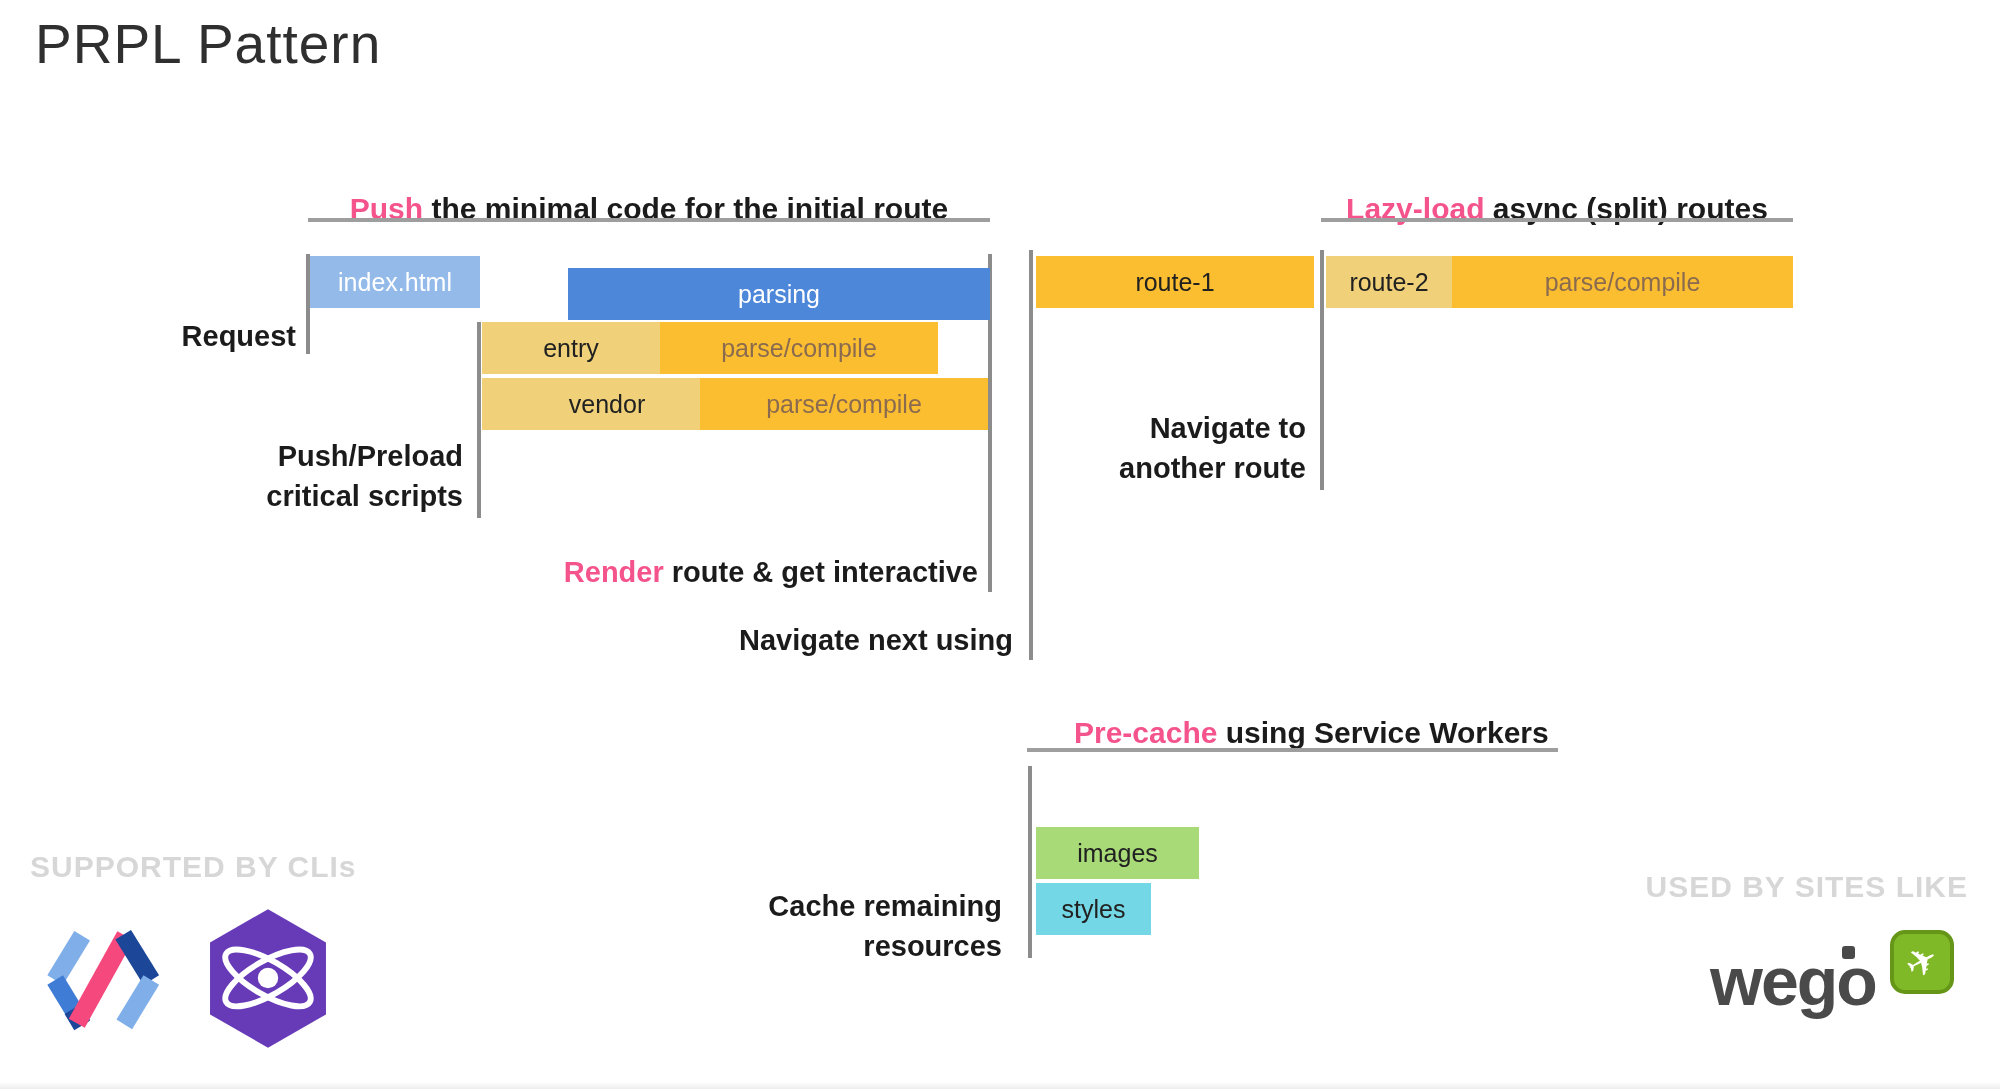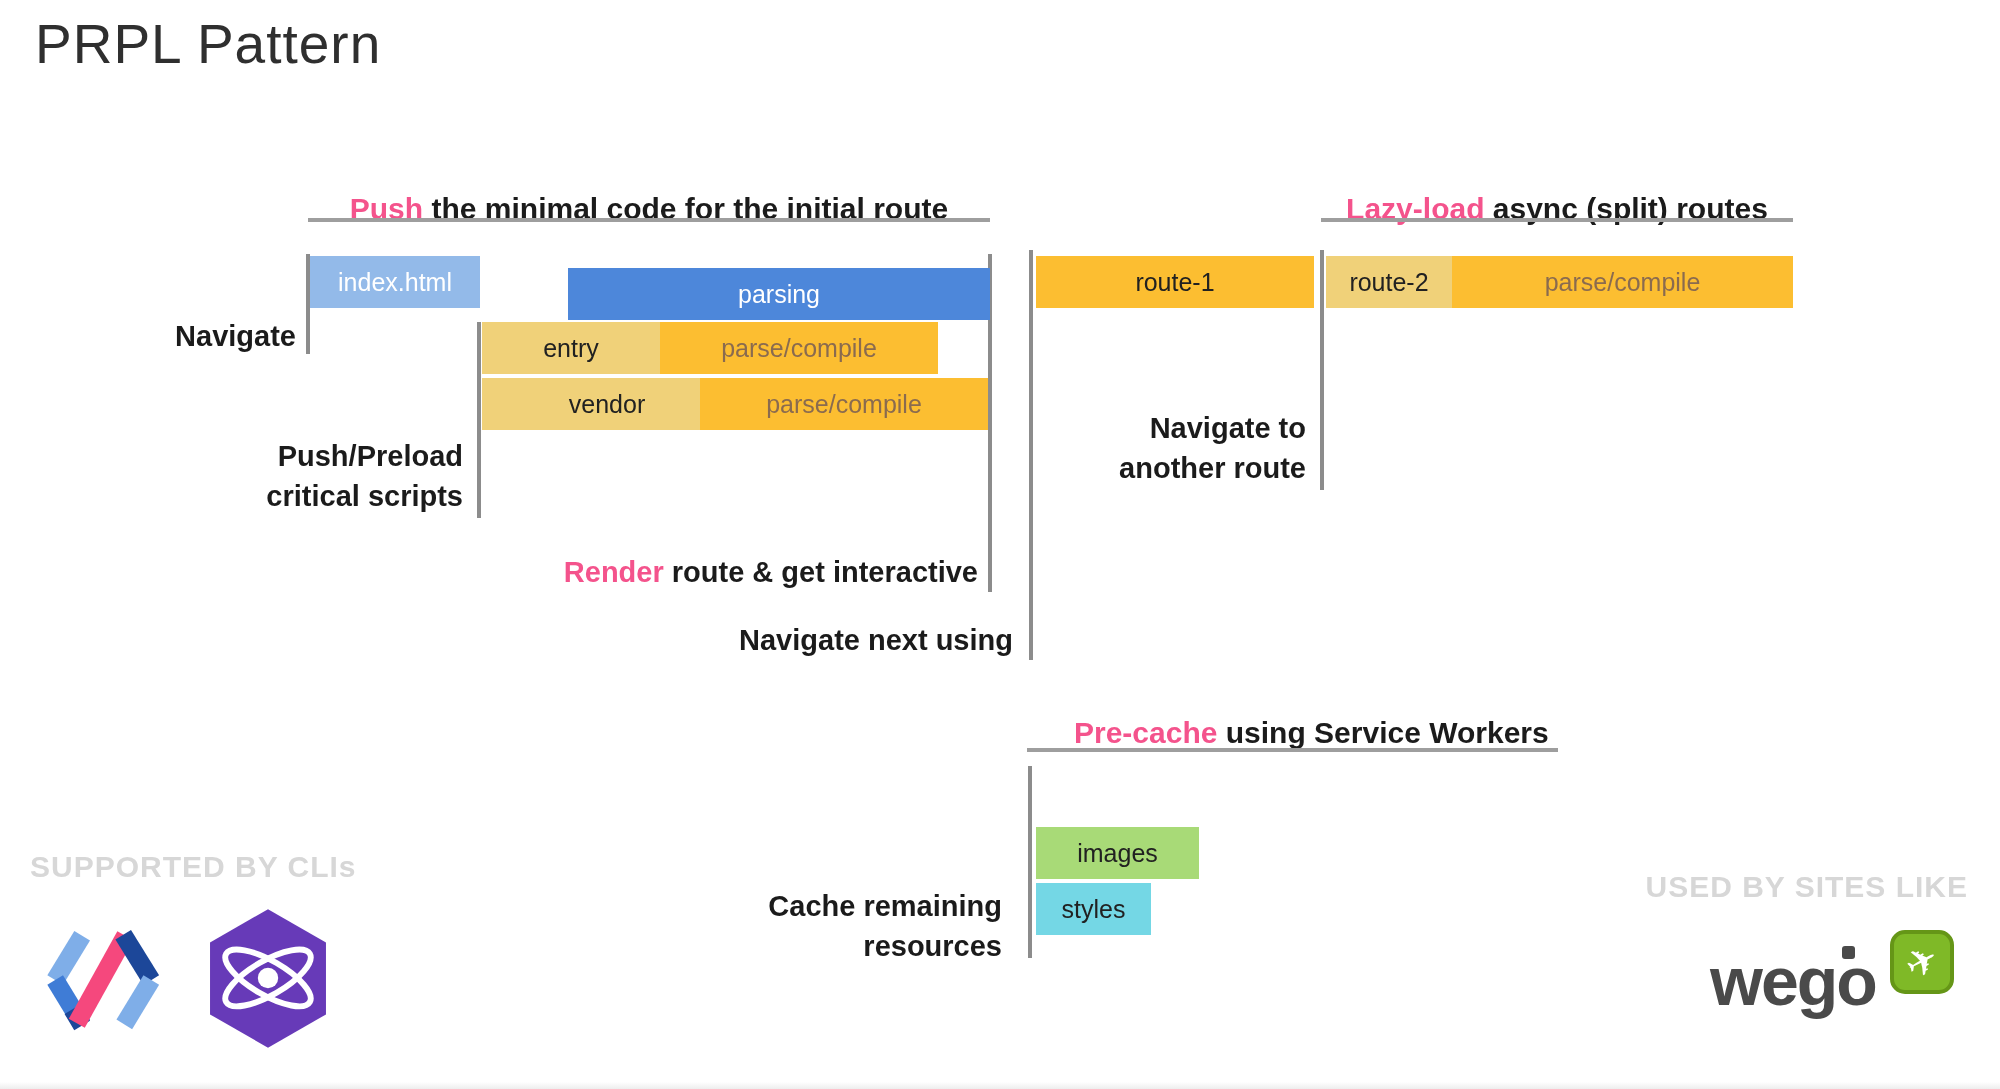--- a/index.html
+++ b/index.html
@@ -78,21 +78,21 @@
     <span>parse/compile</span>
   </div>
 
   <div class="bar" style="left:482px;top:378px;width:218px;background:var(--yellow-light);padding-left:16px;">
     <span>vendor</span>
   </div>
   <div class="bar parse-text" style="left:700px;top:378px;width:288px;background:var(--orange);">
     <span>parse/compile</span>
   </div>
 
-  <div class="lbl" style="left:100px;top:316px;width:196px;">Navigate</div>
+  <div class="lbl" style="left:100px;top:316px;width:196px;">Request</div>
 
   <div class="lbl" style="left:180px;top:436px;width:283px;">
     <span>Push/Preload</span><br>
     <span>critical scripts</span>
   </div>
 
   <div class="lbl" style="left:500px;top:552px;width:478px;">
     <span class="accent">Render</span><span> route &amp; get interactive</span>
   </div>
 

